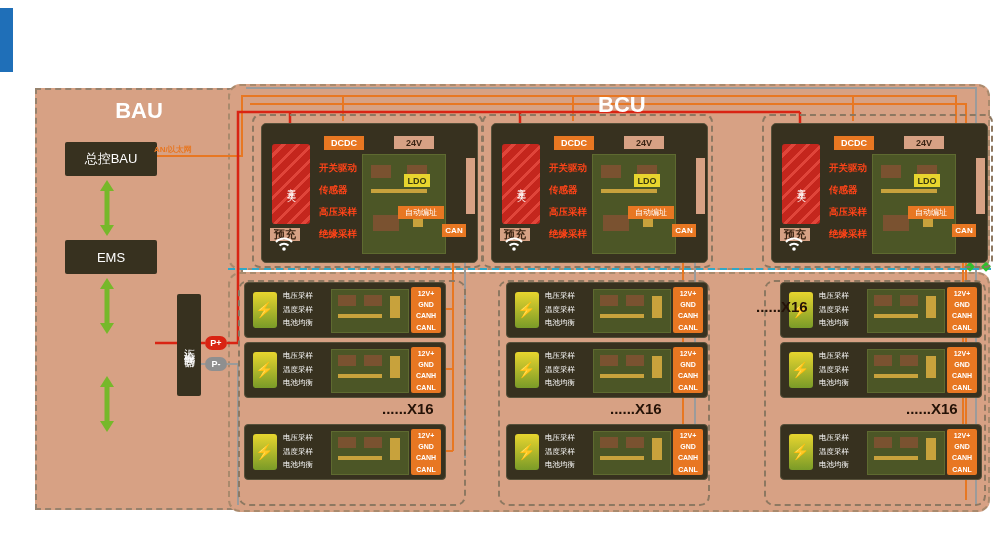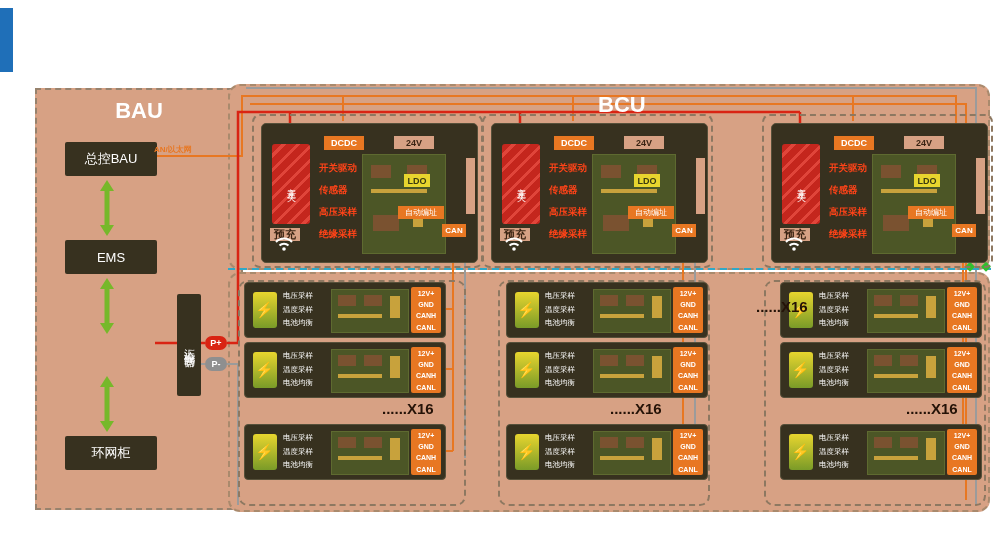--- a/index.html
+++ b/index.html
@@ -109,21 +109,20 @@
     <path d="M228 269 H994" stroke="#2FA8C8" stroke-width="2" stroke-dasharray="7 5" fill="none"></path>
     <rect x="967" y="263" width="7" height="7" fill="#2FBF2F" transform="rotate(45 970 266)"></rect>
     <rect x="983" y="263" width="7" height="7" fill="#2FBF2F" transform="rotate(45 986 266)"></rect>
   </svg>
 
   <div id="bau-panel" class="panel">
     <div class="section-label">BAU</div>
 
     <div class="node" style="top:52px">总控BAU</div>
     <div class="node" style="top:150px">EMS</div>
-    <div class="node" style="top:346px">环网柜</div>
 
     <svg class="varrow" style="top:89px" width="16" height="58" viewBox="0 0 16 58">
       <path d="M8 1 L15 12 L1 12 Z" fill="#76B82A"></path>
         <rect x="5.5" y="10" width="5" height="38" fill="#76B82A"></rect>
         <path d="M8 57 L15 46 L1 46 Z" fill="#76B82A"></path>
     </svg>
     <svg class="varrow" style="top:187px" width="16" height="58" viewBox="0 0 16 58">
       <path d="M8 1 L15 12 L1 12 Z" fill="#76B82A"></path>
         <rect x="5.5" y="10" width="5" height="38" fill="#76B82A"></rect>
         <path d="M8 57 L15 46 L1 46 Z" fill="#76B82A"></path>

